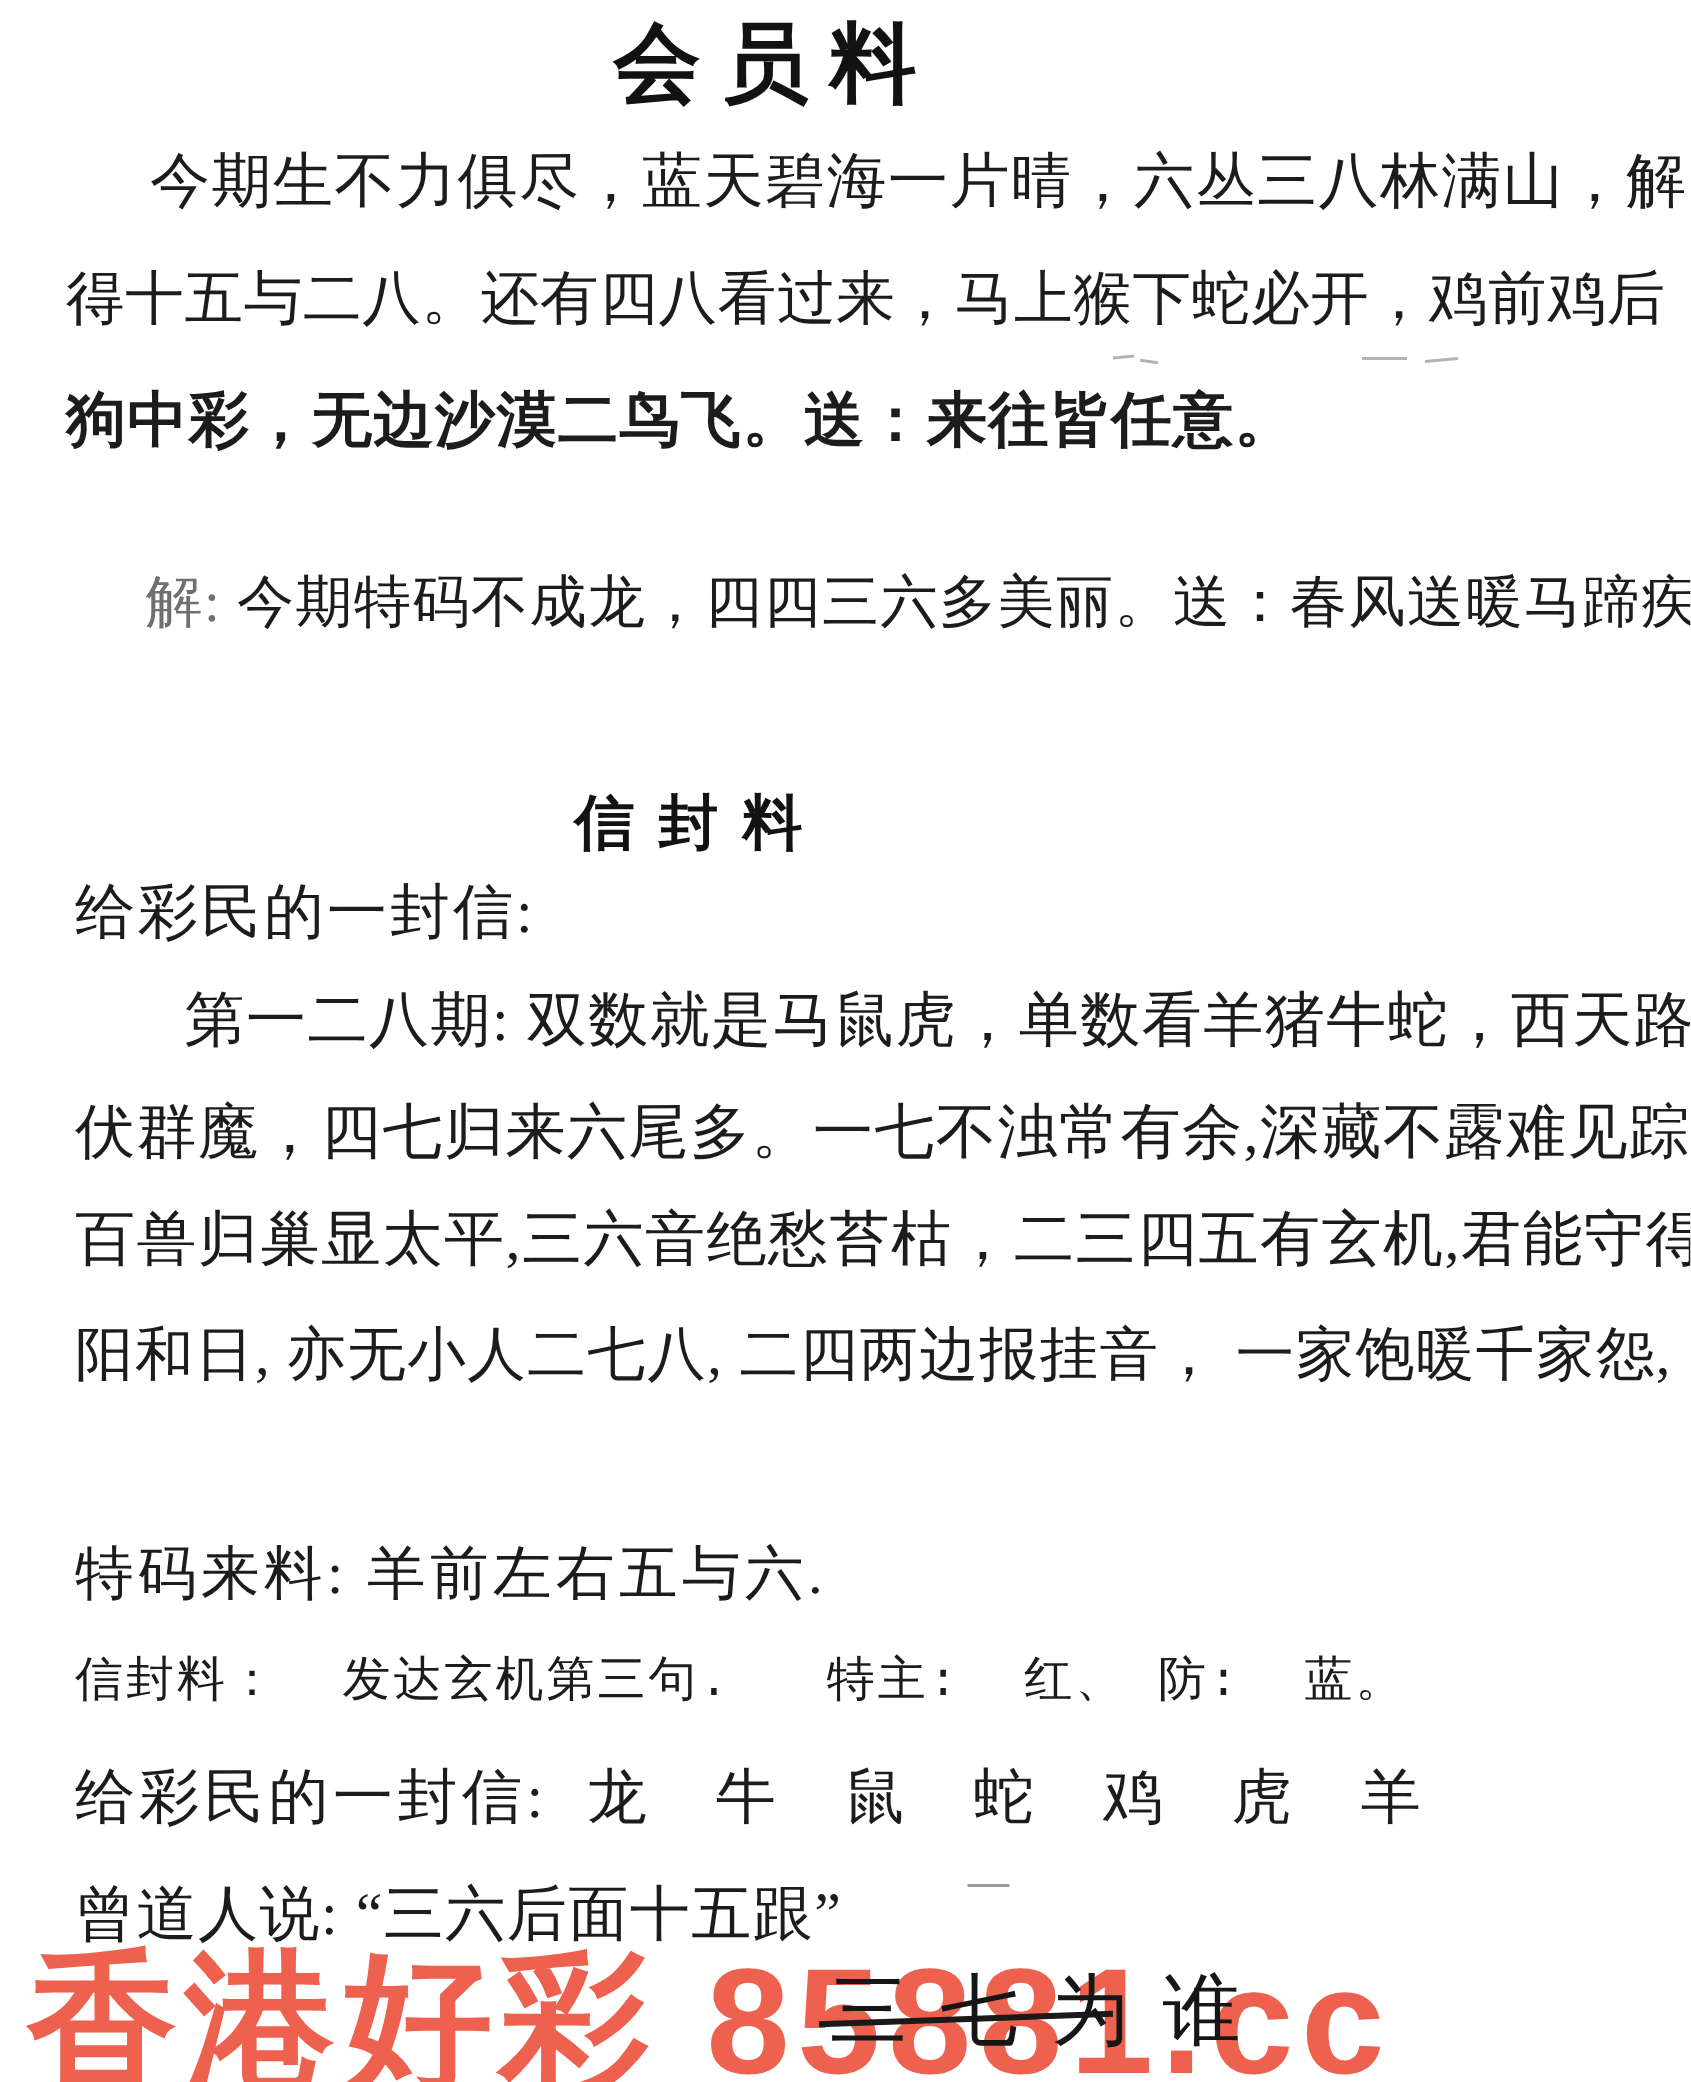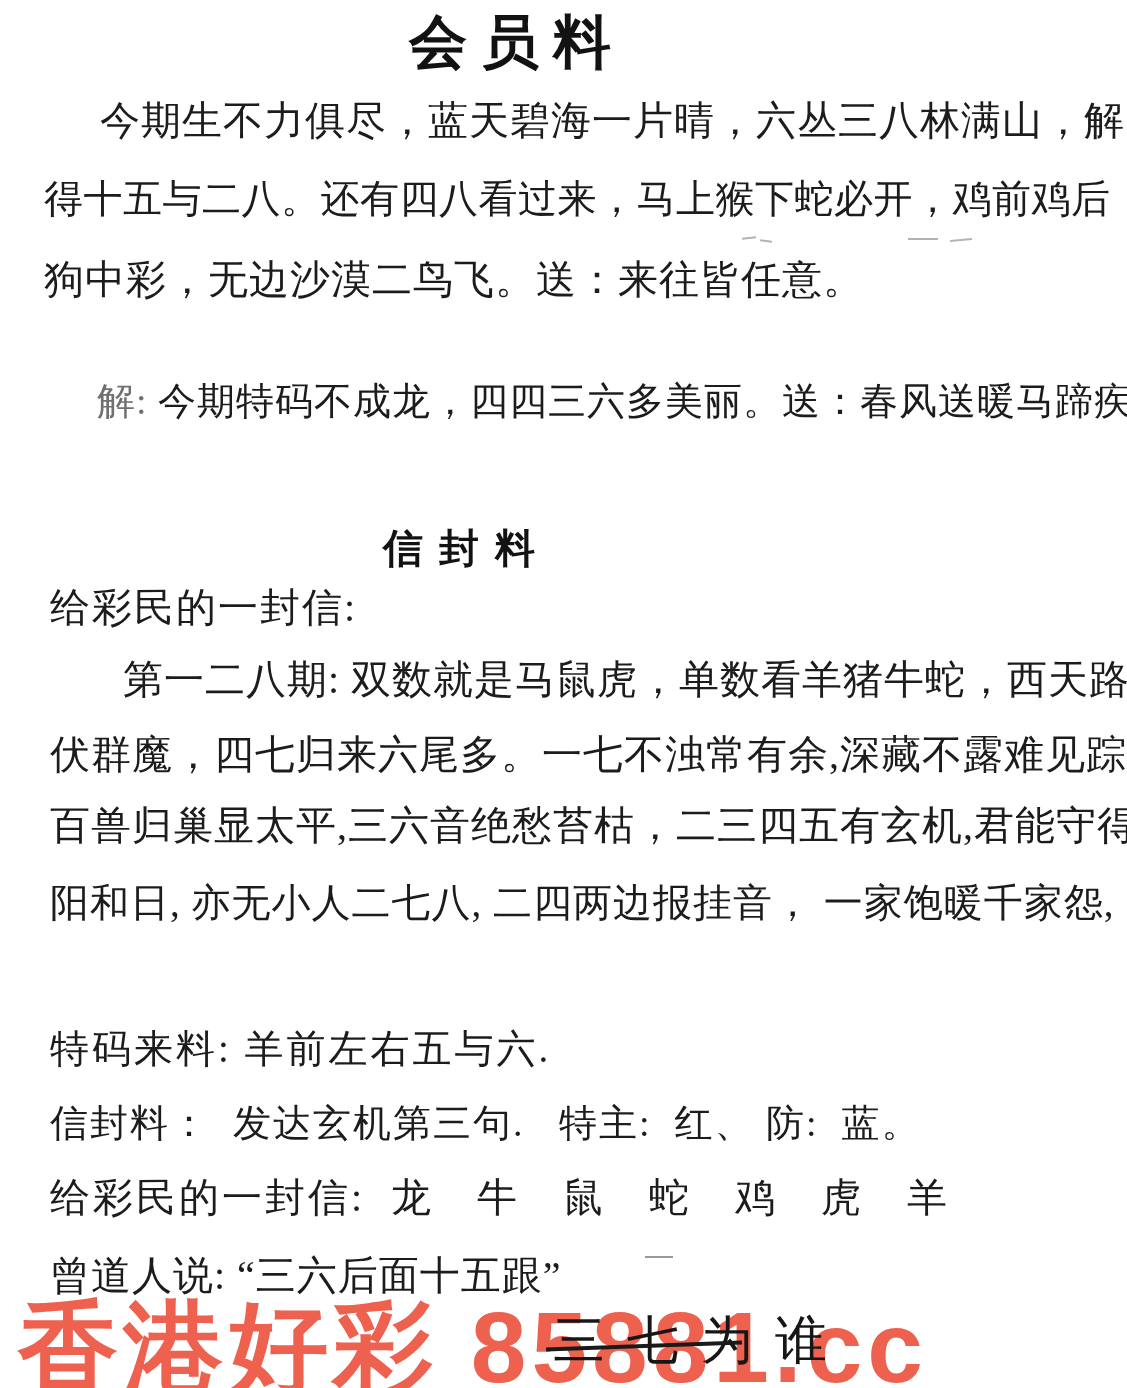--- a/index.html
+++ b/index.html
@@ -60,21 +60,21 @@
 
   <div class="ln" style="left:100px;top:93px;font-size:40px;letter-spacing:1px;">今期生不力俱尽，蓝天碧海一片晴，六丛三八林满山，解</div>
 
   <div class="ln" style="left:44px;top:172px;font-size:39px;letter-spacing:0.5px;">得十五与二八。还有四八看过来，马上猴下蛇必开，鸡前鸡后</div>
 
   <div class="smudge" style="left:742px;top:237px;width:14px;transform:rotate(-6deg);"></div>
   <div class="smudge" style="left:760px;top:240px;width:12px;transform:rotate(8deg);"></div>
   <div class="smudge" style="left:908px;top:238px;width:30px;"></div>
   <div class="smudge" style="left:950px;top:239px;width:22px;transform:rotate(-5deg);"></div>
 
-  <div class="ln" style="left:44px;top:252px;font-size:40px;letter-spacing:1px;">狗中彩，无边沙漠二鸟飞。送：来往皆任意。</div>
+  <div class="ln" style="left:44px;top:252px;font-size:40px;letter-spacing:1px;font-weight:bold;">狗中彩，无边沙漠二鸟飞。送：来往皆任意。</div>
 
   <div class="ln" style="left:55px;top:332px;font-size:38px;letter-spacing:1px;">
     <span class="faded">解:</span><span> </span><span>今期特码不成龙，四四三六多美丽。送：春风送暖马蹄疾。</span>
   </div>
 
 
 
   <div class="ln title" style="left:383px;top:521px;font-size:40px;letter-spacing:16px;">信封料</div>
 
   <div class="ln" style="left:50px;top:580px;font-size:40px;letter-spacing:2px;">给彩民的一封信:</div>
@@ -83,21 +83,21 @@
 
   <div class="ln" style="left:50px;top:727px;font-size:40px;letter-spacing:1px;">伏群魔，四七归来六尾多。一七不浊常有余,深藏不露难见踪,</div>
 
   <div class="ln" style="left:50px;top:798px;font-size:40px;letter-spacing:1px;">百兽归巢显太平,三六音绝愁苔枯，二三四五有玄机,君能守得</div>
 
   <div class="ln" style="left:50px;top:876px;font-size:39px;letter-spacing:1px;">阳和日, 亦无小人二七八, 二四两边报挂音， 一家饱暖千家怨,</div>
 
 
   <div class="ln" style="left:50px;top:1022px;font-size:39px;letter-spacing:3px;">特码来料: 羊前左右五与六.</div>
 
-  <div class="ln" style="left:50px;top:1098px;font-size:38px;letter-spacing:2px;">信封料：  发达玄机第三句.   特主:  红、 防:  蓝。</div>
+  <div class="ln" style="left:50px;top:1098px;font-size:32px;letter-spacing:2px;font-family:Liberation Mono, monospace;">信封料：  发达玄机第三句.   特主:  红、 防:  蓝。</div>
 
   <div class="ln" style="left:50px;top:1170px;font-size:40px;letter-spacing:3px;">给彩民的一封信:  龙　牛　鼠　蛇　鸡　虎　羊</div>
 
   <div class="smudge" style="left:645px;top:1256px;width:28px;border-top-color:#777;"></div>
 
   <div class="ln" style="left:50px;top:1248px;font-size:40px;letter-spacing:1px;">曾道人说: “三六后面十五跟”</div>
 
   <div class="watermark" style="left:18px;top:1282px;font-size:100px;letter-spacing:5px;color:#ed614e;">香港好彩 85881.cc</div>
 
   <div class="crossed" style="left:553px;top:1306px;font-size:52px;letter-spacing:22px;">三七为谁</div>

